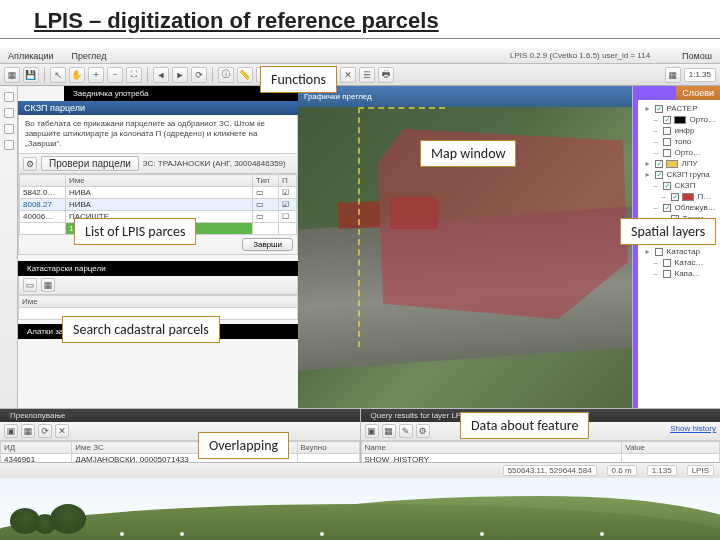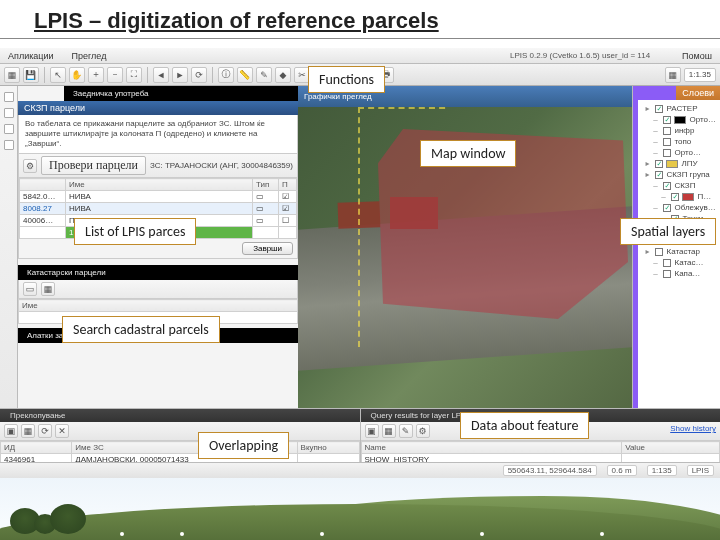--- a/index.html
+++ b/index.html
@@ -78,21 +78,21 @@
     padding: 2px 6px;
   }
   .panel-body {
     background:#fff; padding:4px 6px; border:1px solid #ccc; border-top:none;
     font-size:8px; color:#444; line-height:1.25;
   }
   .subbar {
     display:flex; gap:4px; align-items:center;
     padding:2px 4px; background:linear-gradient(#f7f7f7,#eaeaea); border:1px solid #ccc; border-top:none;
   }
-  .sbtn { padding:1px 7px; border:1px solid #bbb; border-radius:2px; background:linear-gradient(#fff,#eee); font-size:12px;font-family:Liberation Serif, serif; }
+  .sbtn { padding:1px 7px; border:1px solid #bbb; border-radius:2px; background:linear-gradient(#fff,#eee); font-size:10px; }
   .mini-tab { background:#000; color:#eee; padding:1px 5px; font-size:8px; border-radius:2px 2px 0 0; display:inline-block; }
 
   .table {
     width:100%; border-collapse:collapse; font-size:8px; background:#fff;
   }
   .table th, .table td { border:1px solid #d0d0d0; padding:1px 3px; text-align:left; white-space:nowrap; overflow:hidden; }
   .table th { background:linear-gradient(#f5f5f5,#e8e8e8); color:#555; font-weight:normal; }
   .green-cell { background:#5fb547; color:#fff; }
 
   .btn-zavrsi { float:right; margin:3px 4px; padding:1px 10px; border:1px solid #aaa; border-radius:3px; background:linear-gradient(#fff,#e5e5e5); font-size:8px; }
@@ -511,21 +511,21 @@
 
   <div class="statusbar">
     <div class="spacer"></div>
     <span class="seg">550643.11, 529644.584</span>
     <span class="seg">0.6 m</span>
     <span class="seg">1:135</span>
     <span class="seg">LPIS</span>
   </div>
 </div>
 
-<div class="callout" style="left:260px; top:66px;margin-left:48px;">Functions</div>
+<div class="callout" style="left:260px; top:66px;">Functions</div>
 <div class="callout" style="left:420px; top:140px;">Map window</div>
 <div class="callout" style="left:74px; top:218px;">List of LPIS parces</div>
 <div class="callout" style="left:620px; top:218px;">Spatial layers</div>
 <div class="callout" style="left:62px; top:316px;">Search cadastral parcels</div>
 <div class="callout" style="left:198px; top:412px;margin-top:20px;">Overlapping</div>
 <div class="callout" style="left:460px; top:412px;">Data about feature</div>
 
 <div class="slide-footer">
   <div class="sky"></div>
   <div class="hill2"></div>

